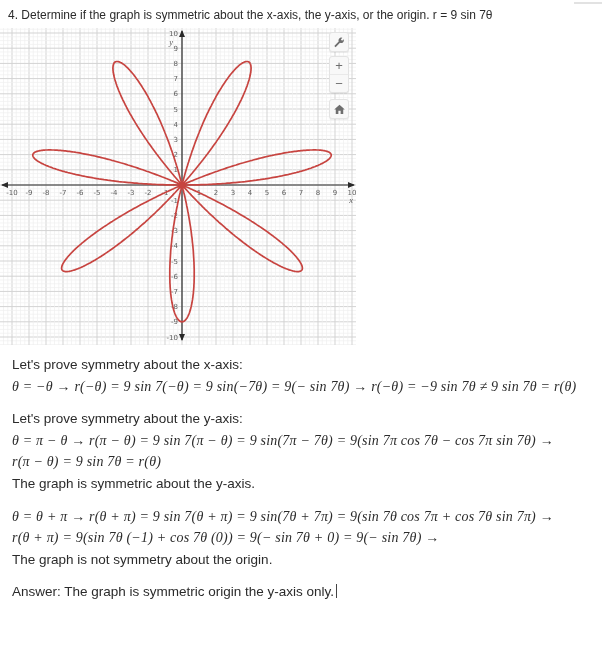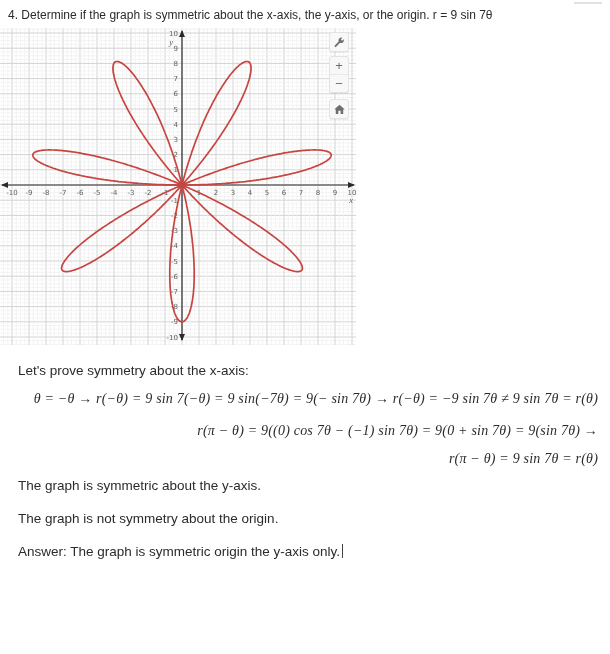--- a/index.html
+++ b/index.html
@@ -20,25 +20,25 @@
     box-shadow:0 1px 1px rgba(0,0,0,.07);
     display:flex;align-items:center;justify-content:center;
     color:#6e6e6e;font-size:13px;line-height:1;cursor:pointer;
   }
   .btn-wrench{top:4px}
   .btn-plus{top:28px;height:19px;border-radius:3px 3px 0 0}
   .btn-minus{top:46px;height:19px;border-top:1px solid #e9e9e9;border-radius:0 0 3px 3px}
   .btn-home{top:71px}
   .content{position:absolute;left:8px;top:352px;width:600px}
   .sec{margin:0 0 15px 0}
-  .content p{margin:10px}
+  .content p{margin:4px}
   .txt{font-size:13.5px;line-height:17.6px}
   .math{
     font-family:"Liberation Serif",serif;font-style:italic;
-    font-size:14px;line-height:17.6px;white-space:nowrap;letter-spacing:.2px;text-align:right;
+    font-size:14px;line-height:17.6px;white-space:nowrap;letter-spacing:.2px;
   }
   .caret{
     display:inline-block;width:1px;height:14px;background:#444;
     margin-left:2px;vertical-align:-2px;
   }
 </style>
 </head>
 <body>
 
 <div class="title">4. Determine if the graph is symmetric about the x-axis, the y-axis, or the origin. r = 9 sin 7θ</div>
@@ -282,23 +282,26 @@
   </div>
 </div>
 
 <div class="content">
   <div class="sec">
     <p class="txt">Let's prove symmetry about the x-axis:</p>
     <p class="math">θ = −θ → r(−θ) = 9 sin 7(−θ) = 9 sin(−7θ) = 9(− sin 7θ) → r(−θ) = −9 sin 7θ ≠ 9 sin 7θ = r(θ)</p>
   </div>
 
   <div class="sec">
-    <p class="math">r(π − θ) = 9((0) cos 7θ − (−1) sin 7θ) = 9(0 + sin 7θ) = 9(sin 7θ) →</p>
+    <p class="txt">Let's prove symmetry about the y-axis:</p>
+    <p class="math">θ = π − θ → r(π − θ) = 9 sin 7(π − θ) = 9 sin(7π − 7θ) = 9(sin 7π cos 7θ − cos 7π sin 7θ) →</p>
     <p class="math">r(π − θ) = 9 sin 7θ = r(θ)</p>
     <p class="txt">The graph is symmetric about the y-axis.</p>
   </div>
 
   <div class="sec">
+    <p class="math">θ = θ + π → r(θ + π) = 9 sin 7(θ + π) = 9 sin(7θ + 7π) = 9(sin 7θ cos 7π + cos 7θ sin 7π) →</p>
+    <p class="math">r(θ + π) = 9(sin 7θ (−1) + cos 7θ (0)) = 9(− sin 7θ + 0) = 9(− sin 7θ) →</p>
     <p class="txt">The graph is not symmetry about the origin.</p>
   </div>
 
   <p class="txt"><span>Answer: The graph is symmetric origin the y-axis only.</span><span class="caret"></span></p>
 </div>
 
 </body></html>

